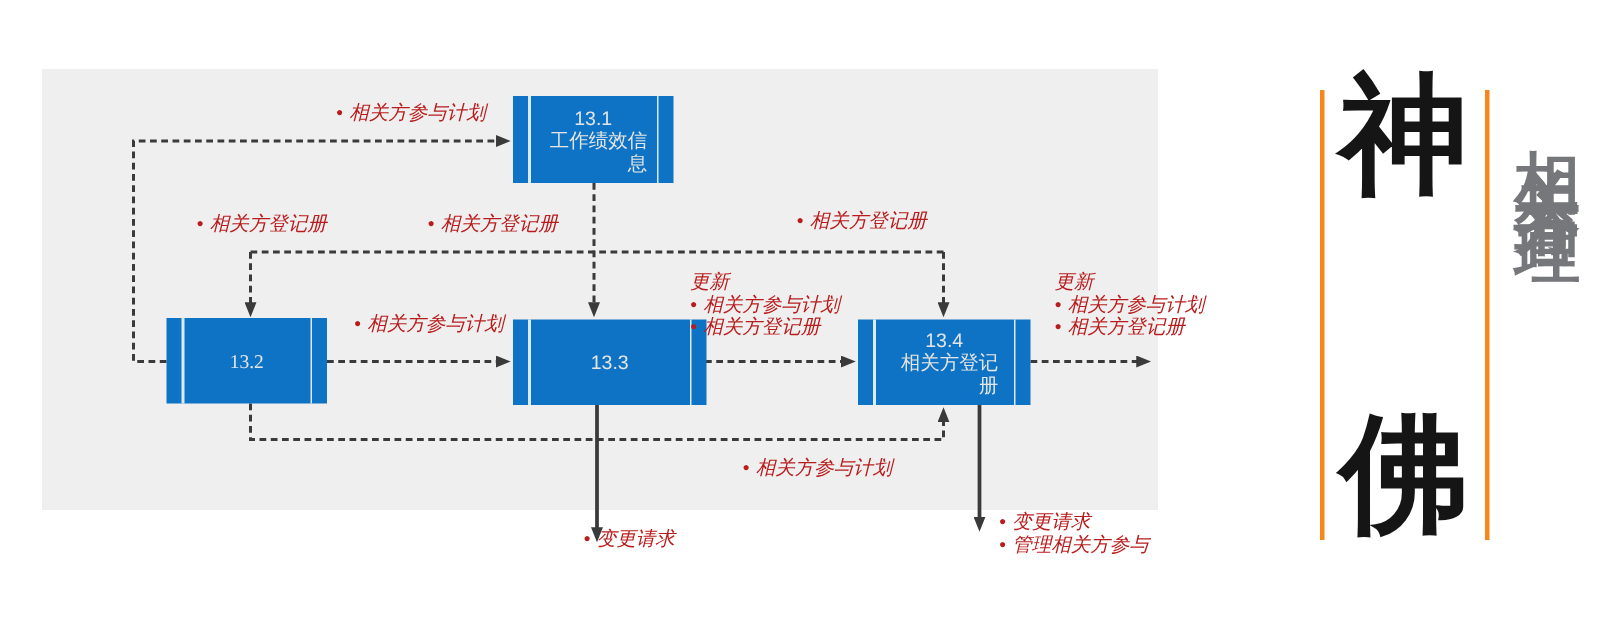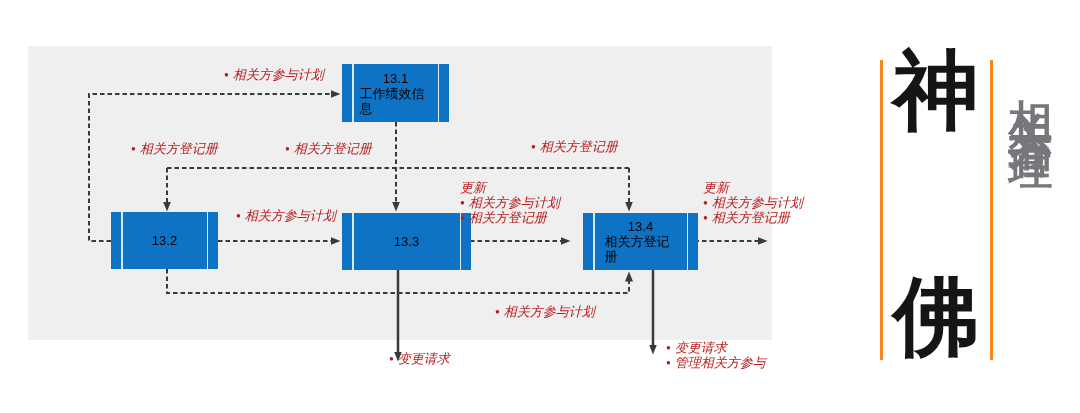--- a/index.html
+++ b/index.html
@@ -6,22 +6,22 @@
   body{font-family:"Liberation Sans","DejaVu Sans",sans-serif;}
   #stage{position:relative;width:1080px;height:413px;background:#FFFFFF;overflow:hidden;}
 
   
   .panel{position:absolute;left:28px;top:46px;width:744px;height:294px;background:#EFEFEF;}
 
   
   svg.wires{position:absolute;left:0;top:0;width:1080px;height:413px;pointer-events:none;}
 
   
-  .pbox{position:absolute;background:#0E73C5;color:#000000;display:flex;flex-direction:column;
-        align-items:center;justify-content:center;text-align:left;line-height:15px;
+  .pbox{position:absolute;background:#0E73C5;color:#e5e5e5;display:flex;flex-direction:column;
+        align-items:center;justify-content:center;text-align:right;line-height:15px;
         font-size:13px;font-weight:500;}
   .pbox::before,.pbox::after{content:"";position:absolute;top:0;bottom:0;width:1.5px;
         background:rgba(255,255,255,0.85);}
   .pbox::before{left:10px;}
   .pbox::after{right:10px;}
   .pbox .pname{display:block;max-width:72px;}
 
   
   .lbl{position:absolute;font-size:13px;color:#b91c1c;white-space:nowrap;line-height:15px;font-style:italic;}
   .blt{font-size:8px;vertical-align:2px;margin-right:4px;}
@@ -66,27 +66,27 @@
     <path d="M 167 269 V 293 H 629 V 281" fill="none" stroke="#3A3A3A" stroke-width="2" stroke-dasharray="4.5 3" marker-end="url(#arr)"></path>
 
     <path d="M 398 270 V 352" fill="none" stroke="#3A3A3A" stroke-width="2.5" marker-end="url(#arr)"></path>
     <path d="M 653 270 V 345" fill="none" stroke="#3A3A3A" stroke-width="2.5" marker-end="url(#arr)"></path>
   </svg>
 
   <div class="pbox" style="left:342px;top:64px;width:107px;height:58px;">
     <span class="pid">13.1</span>
     <span class="pname">工作绩效信息</span>
   </div>
-  <div class="pbox" style="left:111px;top:212px;width:107px;height:57px;">
+  <div class="pbox" style="left:111px;top:212px;width:107px;height:57px;font-family:Liberation Serif, serif;">
     <span class="pid">13.2</span>
   </div>
   <div class="pbox" style="left:342px;top:213px;width:129px;height:57px;">
     <span class="pid">13.3</span>
   </div>
-  <div class="pbox" style="left:572px;top:213px;width:115px;height:57px;margin-left:11px;">
+  <div class="pbox" style="left:572px;top:213px;width:115px;height:57px;">
     <span class="pid">13.4</span>
     <span class="pname">相关方登记册</span>
   </div>
 
   <div class="lbl" style="left:224px;top:67px;">
     <span class="blt">●</span><span>相关方参与计划</span>
   </div>
   <div class="lbl" style="left:131px;top:141px;">
     <span class="blt">●</span><span>相关方登记册</span>
   </div>

